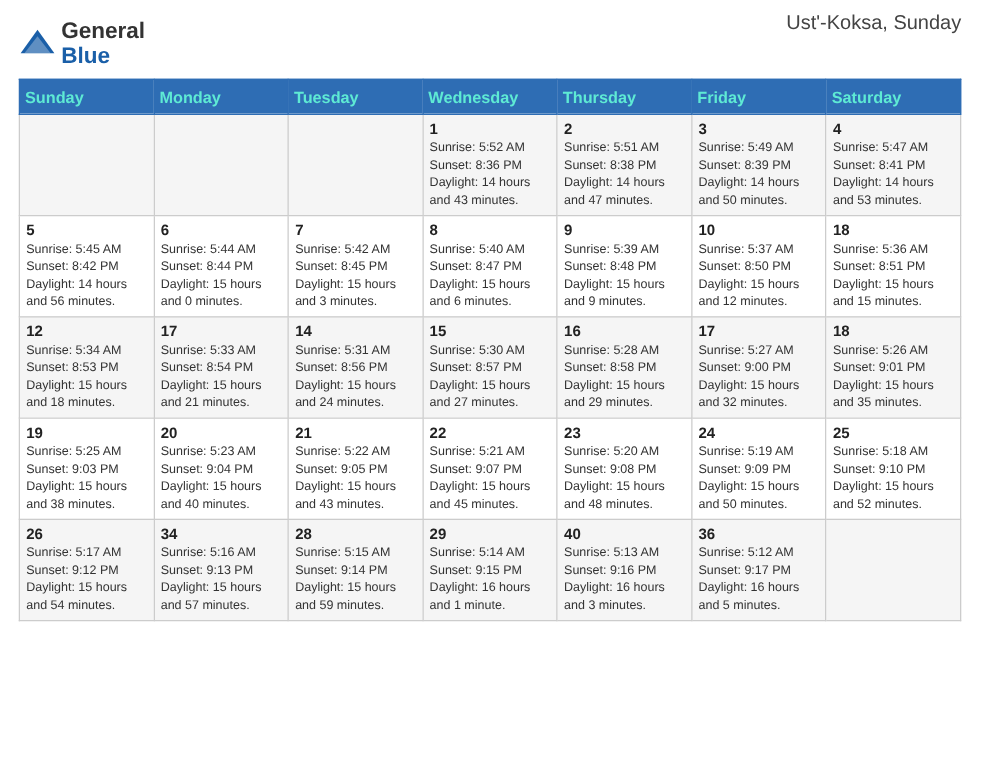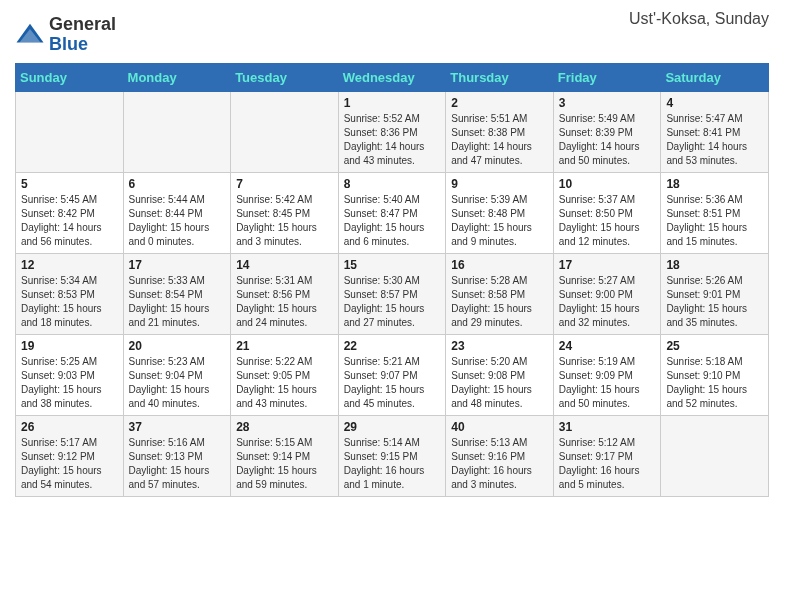--- a/index.html
+++ b/index.html
@@ -293,21 +293,21 @@
           </td>
         </tr>
         <tr>
           <td>
             <span class="day-number">26</span>
         <div class="day-info">
           Sunrise: 5:17 AM<br>Sunset: 9:12 PM<br>Daylight: 15 hours and 54 minutes.
         </div>
           </td>
           <td>
-            <span class="day-number">37</span>
+            <span class="day-number">34</span>
         <div class="day-info">
           Sunrise: 5:16 AM<br>Sunset: 9:13 PM<br>Daylight: 15 hours and 57 minutes.
         </div>
           </td>
           <td>
             <span class="day-number">28</span>
         <div class="day-info">
           Sunrise: 5:15 AM<br>Sunset: 9:14 PM<br>Daylight: 15 hours and 59 minutes.
         </div>
           </td>
@@ -317,21 +317,21 @@
           Sunrise: 5:14 AM<br>Sunset: 9:15 PM<br>Daylight: 16 hours and 1 minute.
         </div>
           </td>
           <td>
             <span class="day-number">40</span>
         <div class="day-info">
           Sunrise: 5:13 AM<br>Sunset: 9:16 PM<br>Daylight: 16 hours and 3 minutes.
         </div>
           </td>
           <td>
-            <span class="day-number">31</span>
+            <span class="day-number">36</span>
         <div class="day-info">
           Sunrise: 5:12 AM<br>Sunset: 9:17 PM<br>Daylight: 16 hours and 5 minutes.
         </div>
           </td>
           <td></td>
         </tr>
       </tbody>
   </table>
 </div>
 

